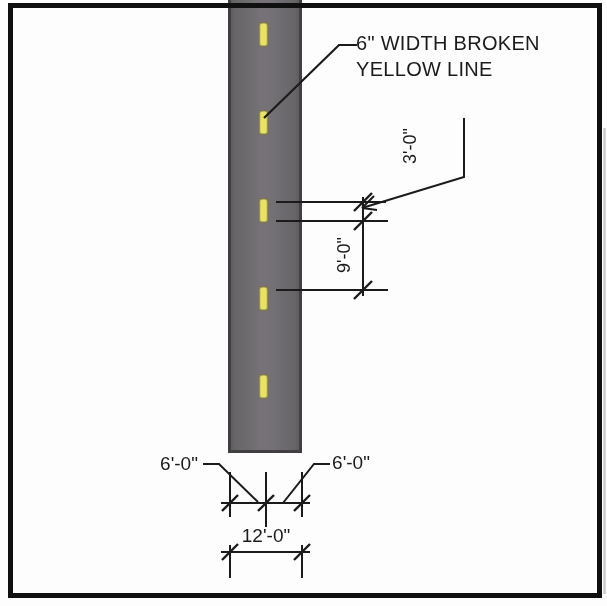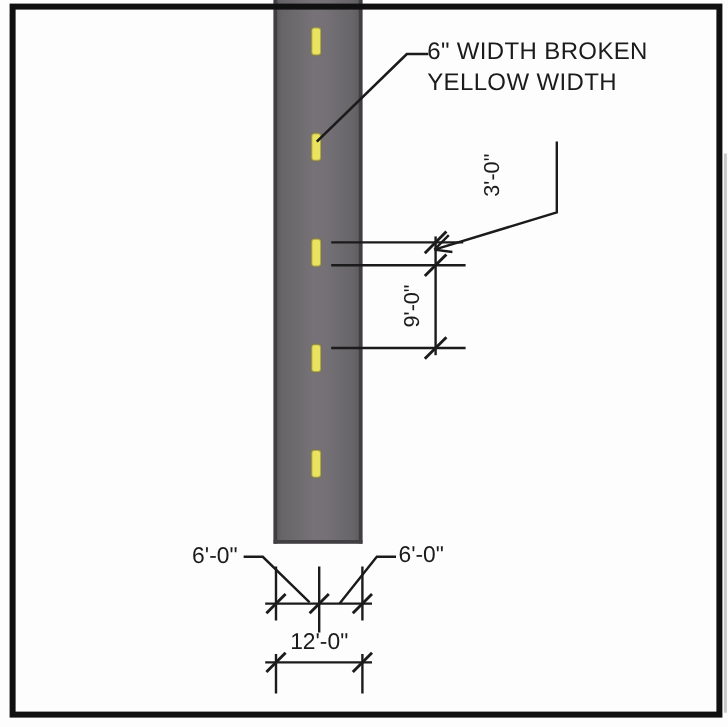--- a/index.html
+++ b/index.html
@@ -117,21 +117,21 @@
       </g>
     </g>
 
     <rect x="10.5" y="5.5" width="589" height="590" fill="none" stroke="#101010" stroke-width="5"></rect>
 
     <path d="M604.5,128 L604.5,594" stroke="#c9c9c9" stroke-width="2.5"></path>
   </svg>
 
   <div class="label note-label">
     <span>6" WIDTH BROKEN</span>
-    <span>YELLOW WIDTH</span>
+    <span>YELLOW LINE</span>
   </div>
 
   <div class="label dim-label rot pos-dash-length">3'-0"</div>
   <div class="label dim-label rot pos-dash-gap">9'-0"</div>
   <div class="label dim-label pos-left-half">6'-0"</div>
   <div class="label dim-label pos-right-half">6'-0"</div>
   <div class="label dim-label pos-road-width">12'-0"</div>
 
 </div>
 

